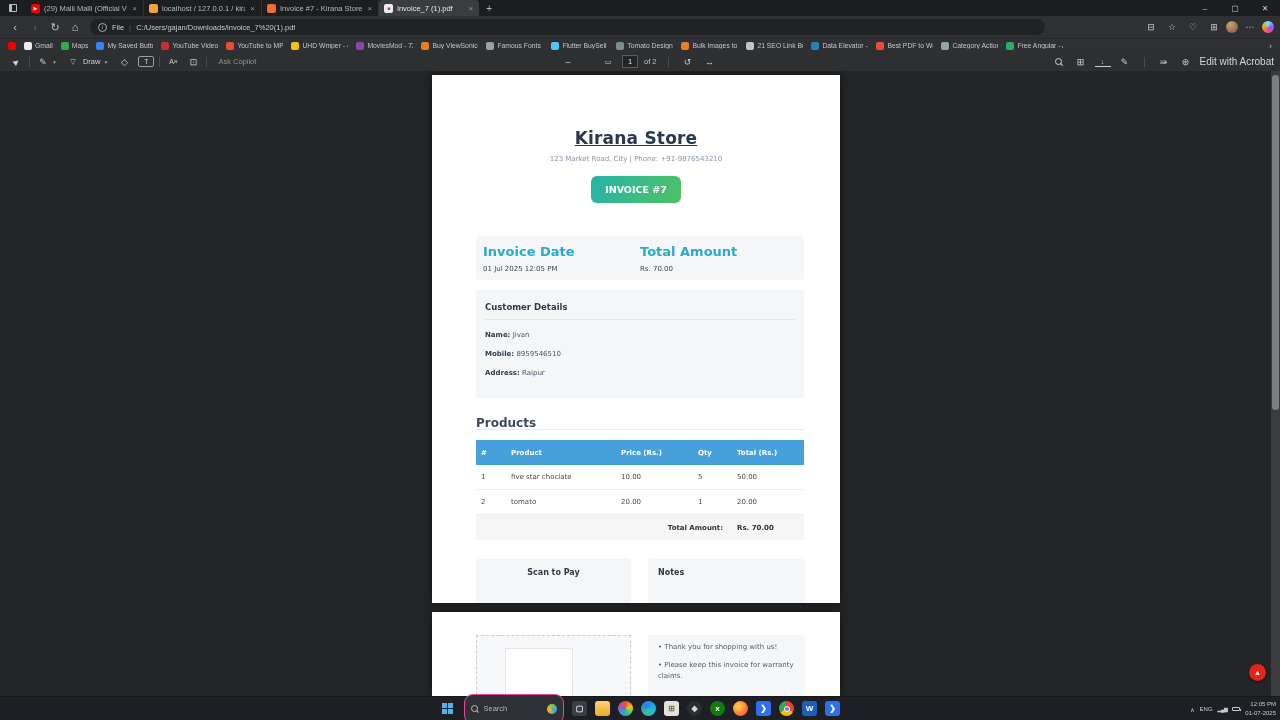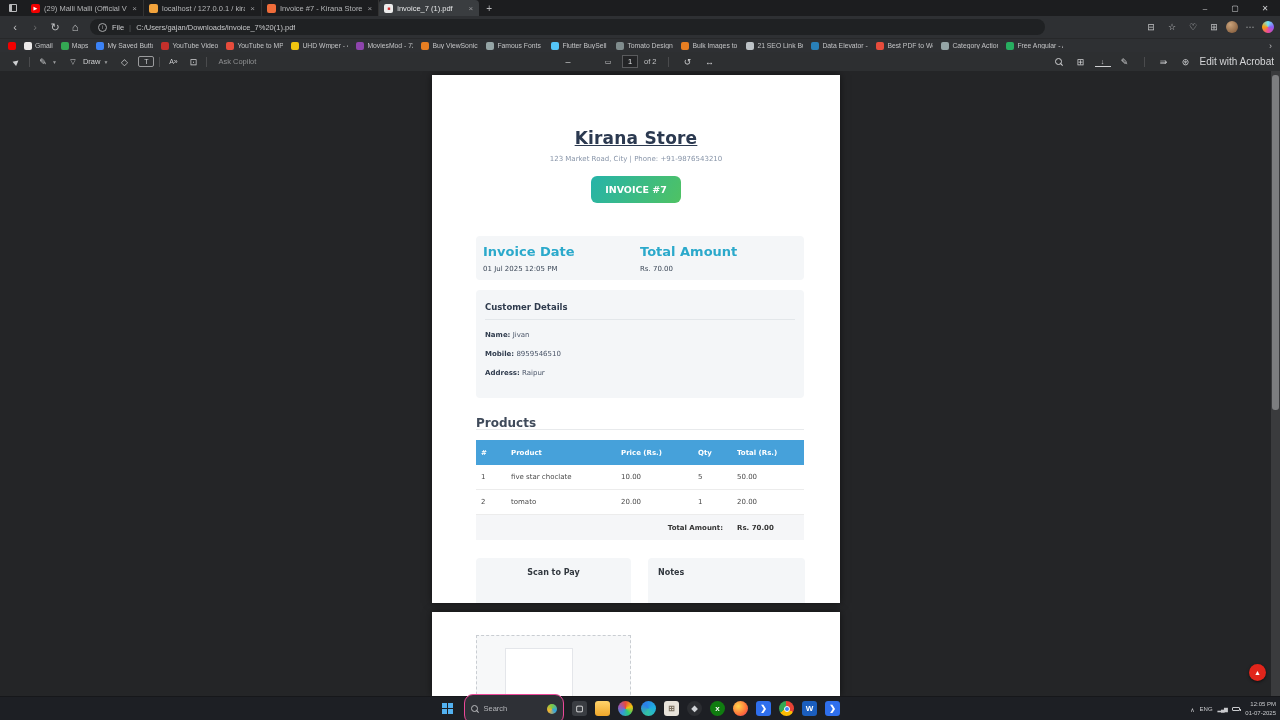--- a/index.html
+++ b/index.html
@@ -368,20 +368,26 @@
       </div>
       <div class="bcard notes">
         <h4>Notes</h4>
       </div>
     </div>
 
     <div class="page page2">
       <div class="qr-card">
         <div class="qr-inner"></div>
       </div>
+      <div class="notes-card">
+        <div id="notes-list">
+            <div class="note-line">• Thank you for shopping with us!</div>
+            <div class="note-line">• Please keep this invoice for warranty claims.</div>
+          </div>
+      </div>
     </div>
 
     <div class="vscrollbar">
       <div class="vthumb"></div>
     </div>
     <div class="acrobat-fab">▲</div>
   </div>
 
   <div class="taskbar">
     <div class="startbtn">

